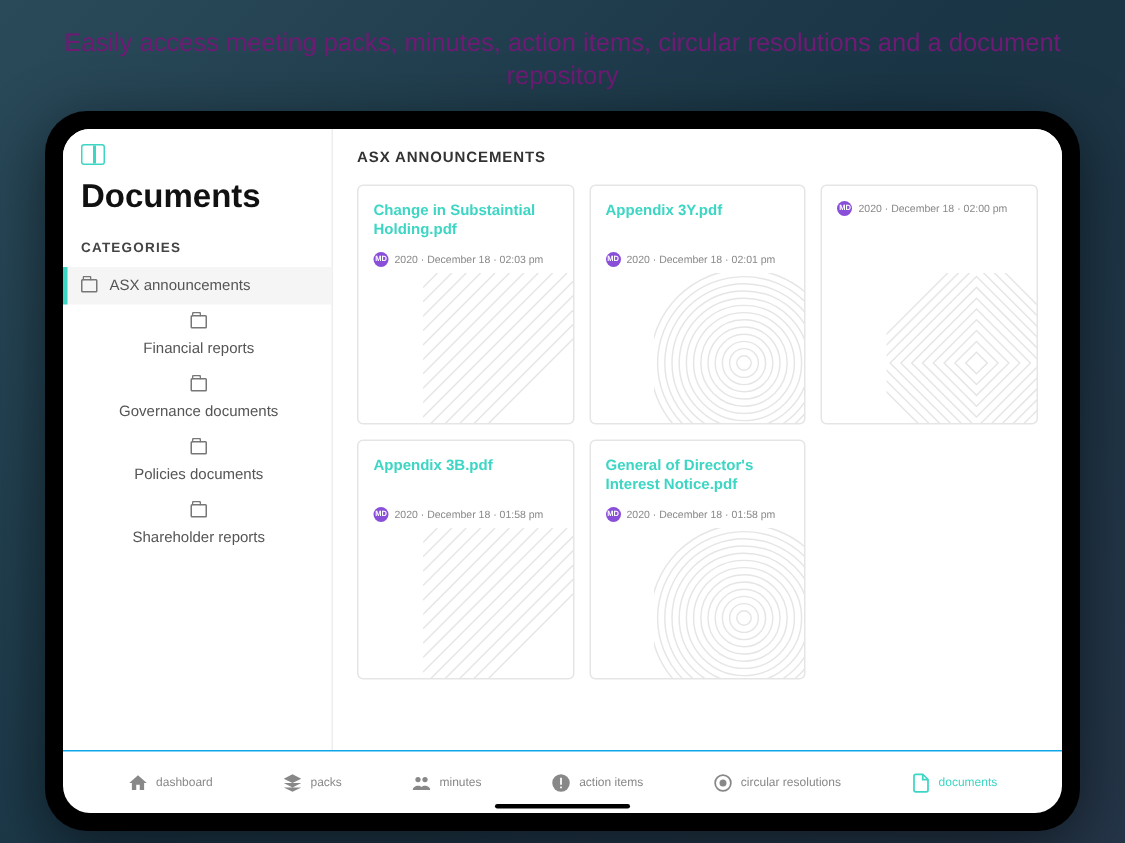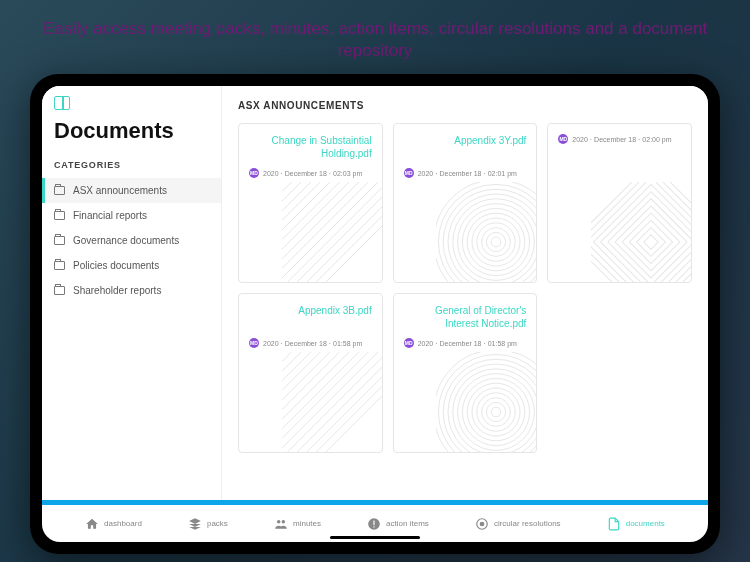--- a/index.html
+++ b/index.html
@@ -90,20 +90,21 @@
       margin-left: -12px;
       cursor: pointer;
     }
     .category-item.active {
       border-left: 3px solid #3dd6c4;
       background: #f5f5f5;
       padding-left: 9px;
     }
     .category-item:not(.active) {
       padding-left: 12px;
+      flex-direction: column;
     }
     .folder-icon {
       width: 11px;
       height: 9px;
       border: 1px solid #777;
       border-radius: 1px;
       position: relative;
     }
     .folder-icon::before {
       content: '';
@@ -140,25 +141,24 @@
       padding: 10px;
       height: 160px;
       position: relative;
       overflow: hidden;
       background: #fff;
       cursor: pointer;
     }
     .doc-title {
       font-size: 10px;
       color: #3dd6c4;
-      font-weight: 400;
+      font-weight: 700;
       line-height: 1.3;
       margin-bottom: 8px;
       min-height: 26px;
-      text-align: right;
     }
     .doc-meta {
       display: flex;
       align-items: center;
       gap: 4px;
       font-size: 7px;
       color: #888;
     }
     .avatar {
       width: 10px;
@@ -176,21 +176,21 @@
       position: absolute;
       bottom: -20px;
       right: -20px;
       width: 120px;
       height: 120px;
       opacity: 0.25;
     }
     .card-pattern svg { width: 100%; height: 100%; }
     .bottom-nav {
       height: 42px;
-      border-top: 5px solid #0ea5e9;
+      border-top: 1px solid #0ea5e9;
       display: flex;
       justify-content: space-around;
       align-items: center;
       padding: 0 20px;
       position: relative;
     }
     .nav-item {
       display: flex;
       align-items: center;
       gap: 5px;

